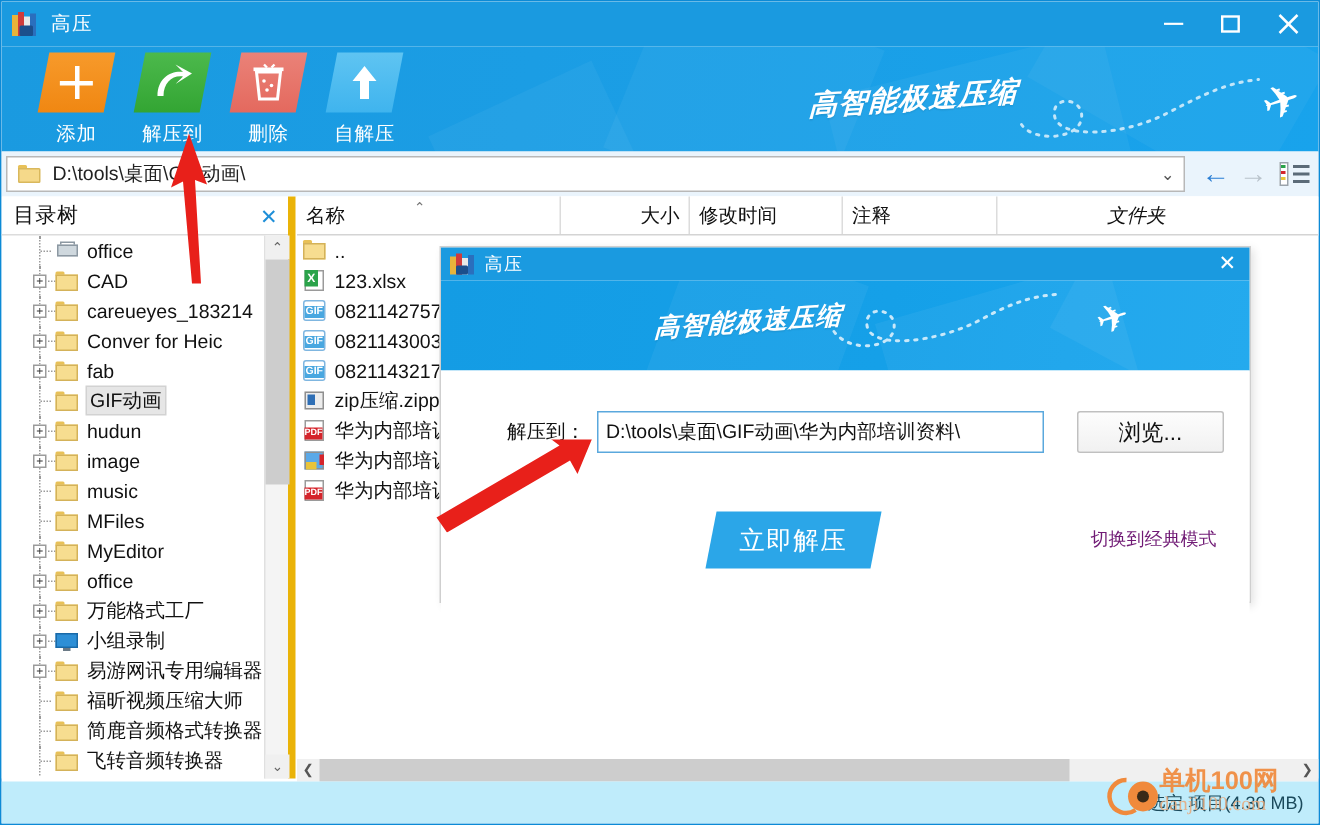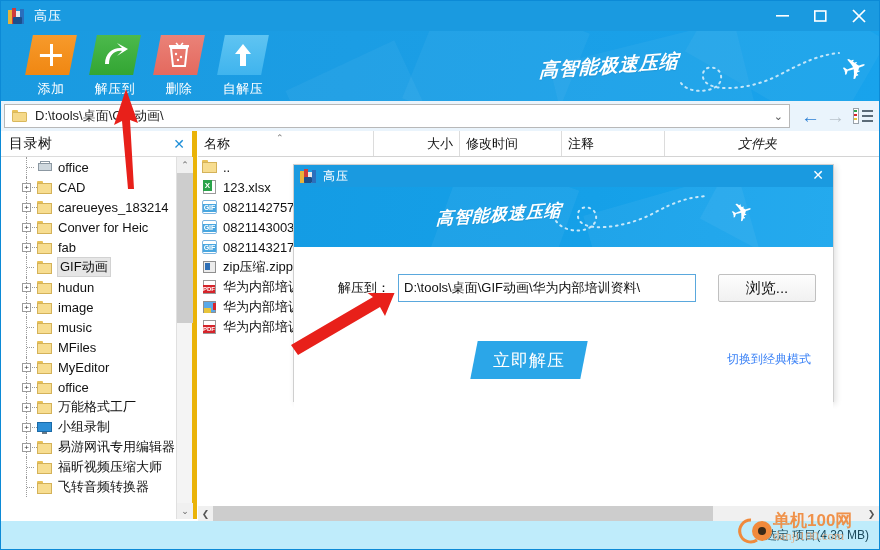--- a/index.html
+++ b/index.html
@@ -293,21 +293,21 @@
     width: 110px; height: 38px;
     background: #2ba6e8; transform: skewX(-11deg);
     border: none; cursor: pointer;
     display: flex; align-items: center; justify-content: center;
   }
   .btn-extract span {
     transform: skewX(11deg); color: #fff; font-size: 17px; letter-spacing: 1px;
   }
   .link-classic {
     position: absolute; right: 22px; top: 104px;
-    font-size: 12px; color: #3b82f6; text-decoration: none; cursor: pointer;
+    font-size: 12px; color: #701a75; text-decoration: none; cursor: pointer;
   }
 
   
   .anno { position: absolute; pointer-events: none; }
   #arrow1 { left: 108px; top: 86px; }
   #arrow2 { left: 288px; top: 292px; }
 
   
   .watermark {
     position: absolute; left: 730px; top: 508px; width: 150px; height: 42px;
@@ -602,20 +602,29 @@
             </span>
             <span class="nm">福昕视频压缩大师</span>
           </div>
           <div class="tnode">
             <span class="guide"></span>
             <span class="dash"></span>
             <span class="ic fold">
               <span class="tab"></span>
               <span class="body"></span>
             </span>
+            <span class="nm">简鹿音频格式转换器</span>
+          </div>
+          <div class="tnode">
+            <span class="guide"></span>
+            <span class="dash"></span>
+            <span class="ic fold">
+              <span class="tab"></span>
+              <span class="body"></span>
+            </span>
             <span class="nm">飞转音频转换器</span>
           </div>
         </div>
     </div>
     <div class="tree-vscroll">
       <div class="sb-arrow">⌃</div>
       <div class="sb-thumb"></div>
       <div class="sb-arrow down">⌄</div>
     </div>
   </div>

